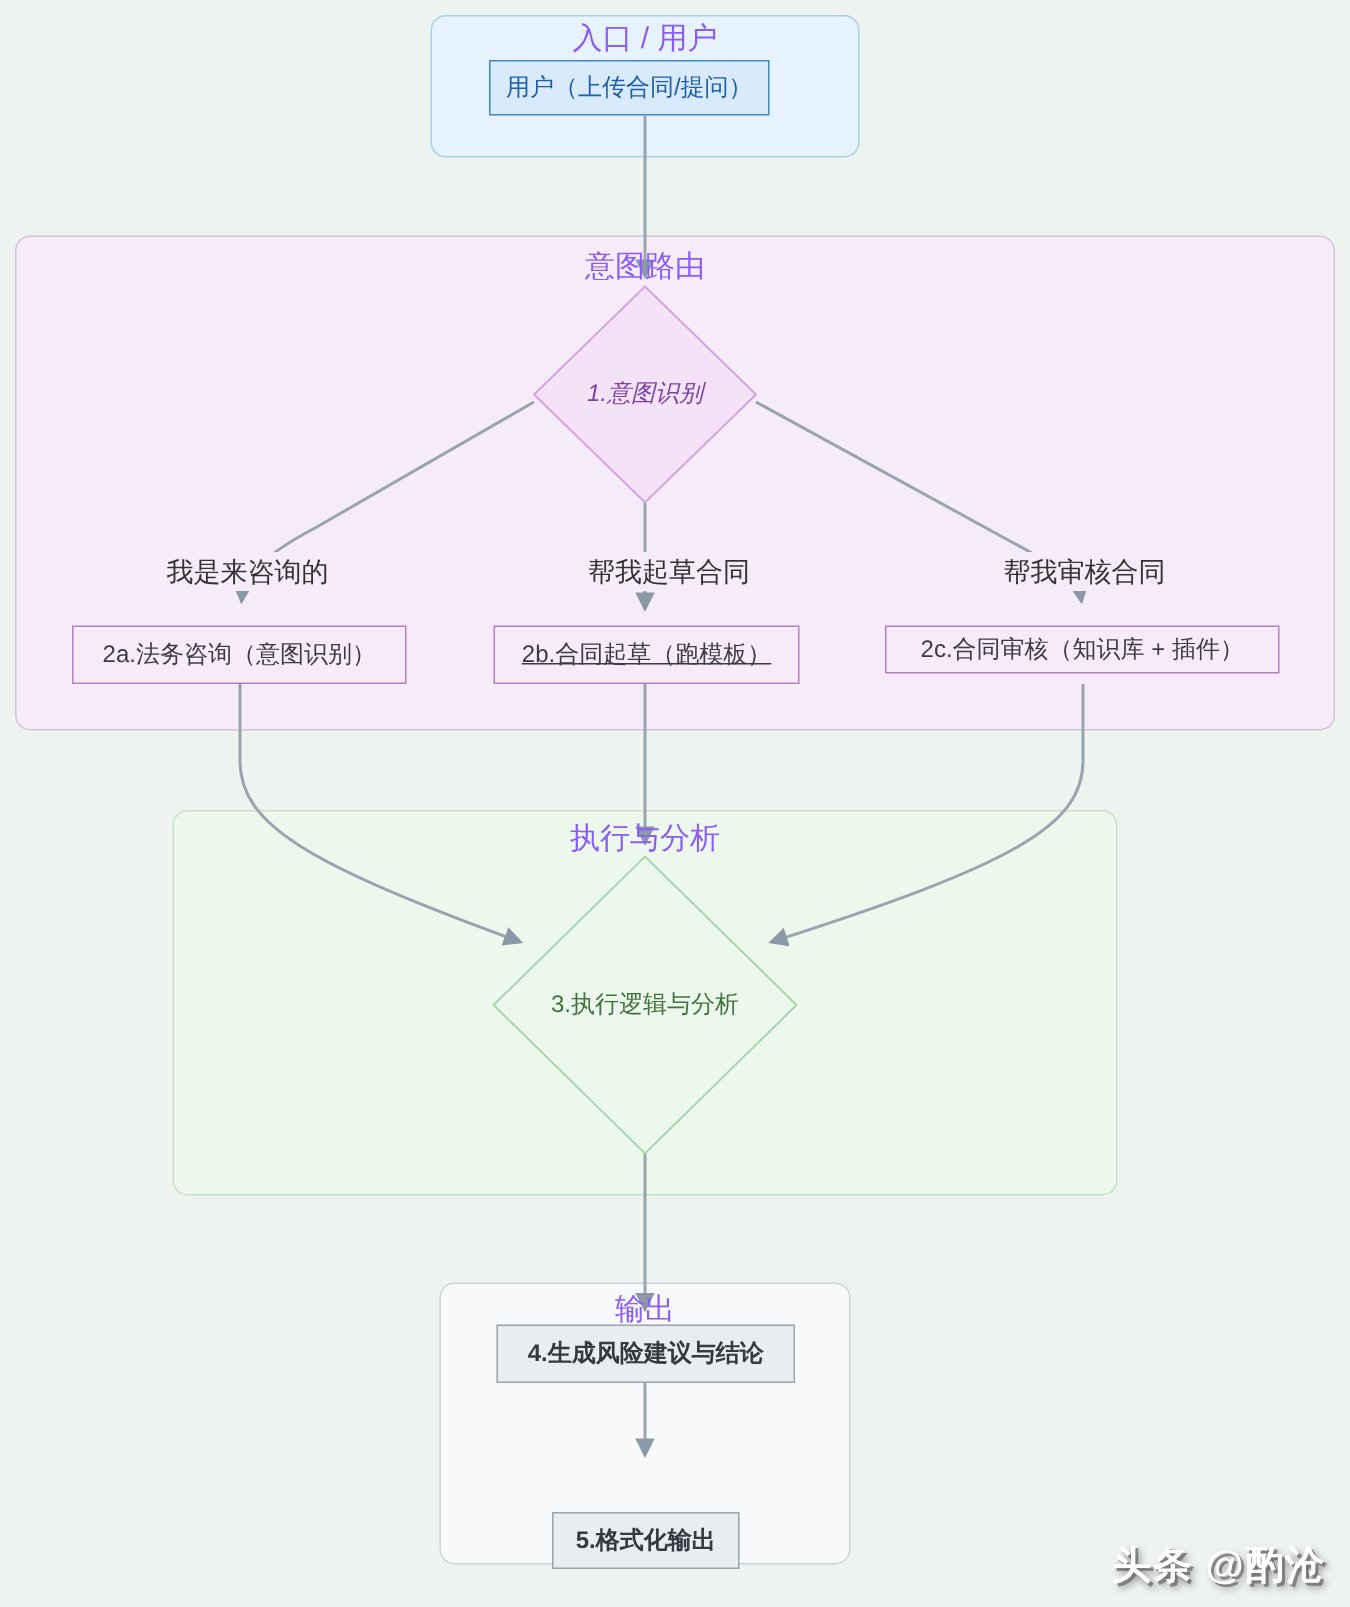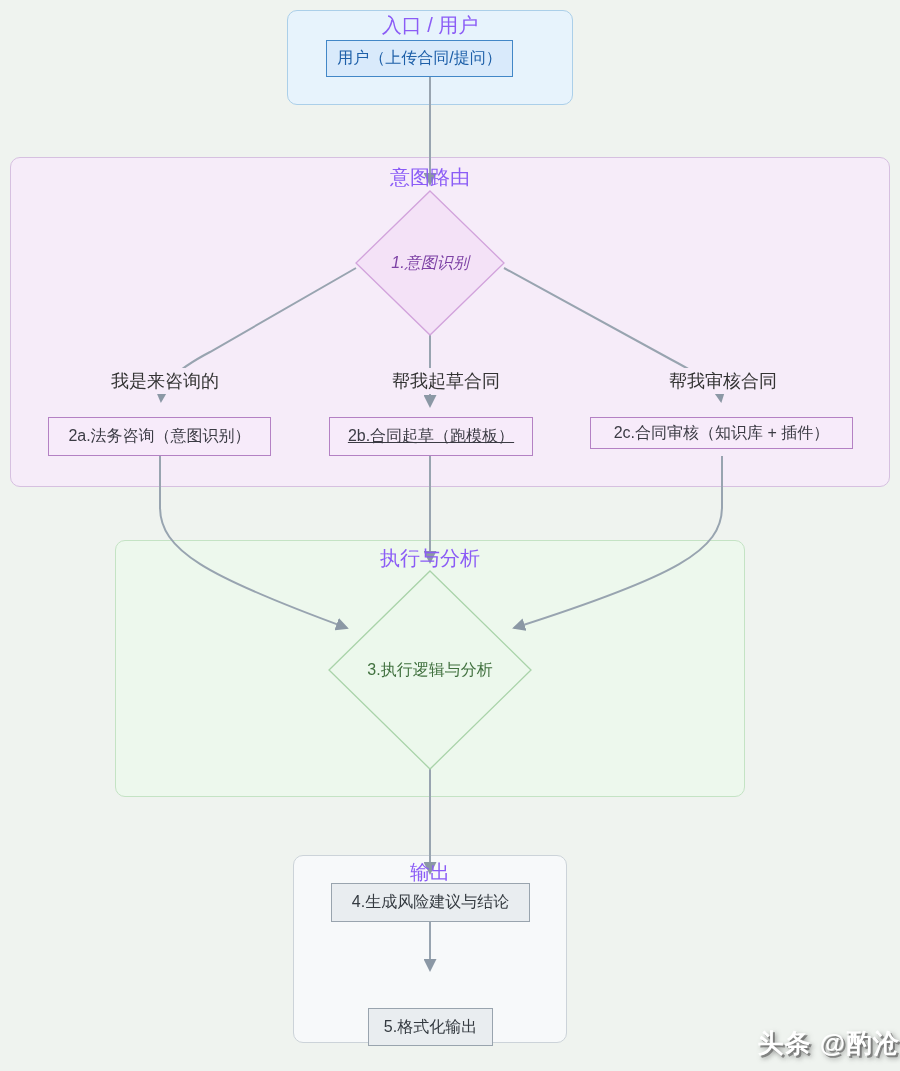--- a/index.html
+++ b/index.html
@@ -20,37 +20,37 @@
   .node{
     position:absolute;box-sizing:border-box;z-index:2;
     display:flex;align-items:center;justify-content:center;
     font-size:16px;white-space:nowrap;border:1px solid;
   }
   .node-user{left:326px;top:40px;width:187px;height:37px;background:#d9eafb;border-color:#4287c7;color:#1d5fa8;}
   .node-pink{background:#f7ebfa;border-color:#b481c4;color:#3b3b44;}
   .node-consult{left:48px;top:417px;width:223px;height:39px;}
   .node-draft{left:329px;top:417px;width:204px;height:39px;text-decoration:underline;}
   .node-review{left:590px;top:417px;width:263px;height:32px;}
-  .node-gray{background:#e9edf0;border-color:#99a4ae;color:#343a40;}
+  .node-gray{background:#e9edf0;border-color:#99a4ae;color:#343a40;font-weight:bold;}
   .node-risk{left:331px;top:883px;width:199px;height:39px;}
   .node-format{left:368px;top:1008px;width:125px;height:38px;}
   .diamond-label{
     position:absolute;transform:translate(-50%,-50%);
     font-size:16px;white-space:nowrap;z-index:2;
   }
   .diamond-label.intent{left:430px;top:263px;color:#7d42a5;font-style:italic;}
   .diamond-label.execute{left:430px;top:670px;color:#41713f;}
   .edge-label{
     position:absolute;transform:translateX(-50%);
     font-size:18px;color:#333;background:#f6ecf9;
     padding:1px 4px;white-space:nowrap;z-index:2;
   }
   svg.wires{position:absolute;left:0;top:0;z-index:1;}
   .watermark{
-    position:absolute;right:0;bottom:10px;z-index:4;
+    position:absolute;right:16px;bottom:10px;z-index:4;
     font-size:26px;font-weight:bold;letter-spacing:1px;color:#ffffff;
     text-shadow:2px 2px 0 rgba(90,90,90,.65),3px 3px 5px rgba(60,60,60,.55);
     white-space:nowrap;
   }
 </style>
 </head>
 <body>
 
 <div class="cluster cluster-entry"></div>
 <div class="cluster cluster-routing"></div>

